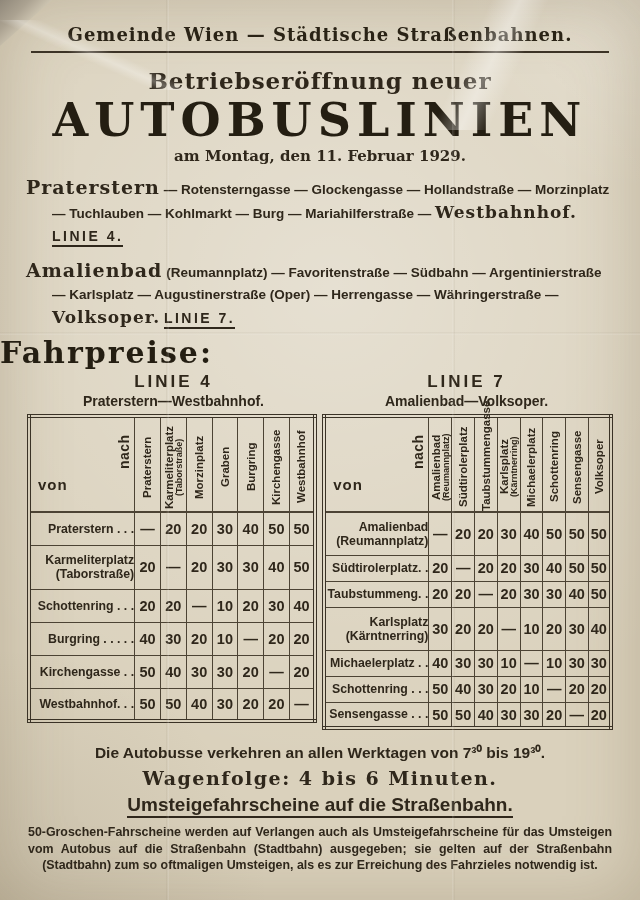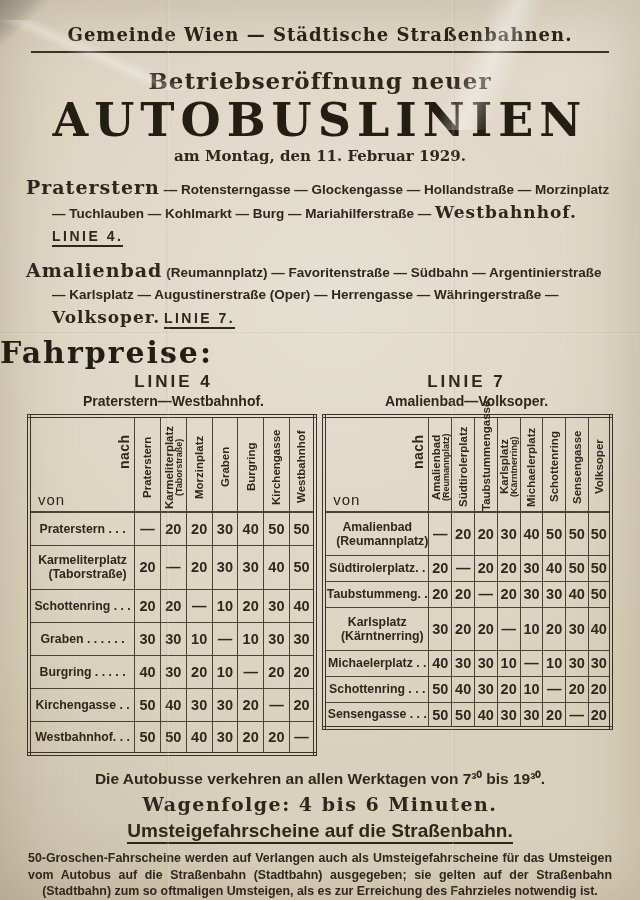--- a/index.html
+++ b/index.html
@@ -54,35 +54,35 @@
   .captions{display:flex;margin:2px 27px 0;}
   .caption{width:50%;text-align:center;}
   .cap-line{font-weight:bold;font-size:17px;letter-spacing:3px;}
   .cap-route{font-weight:bold;font-size:14px;margin-top:1px;}
   .fare-tables{display:flex;justify-content:center;gap:5px;margin:5px 27px 0;}
   table.fare{border-collapse:collapse;table-layout:fixed;border:4px double #3a3226;}
   table.fare th,table.fare td{border:1px solid #4c4334;padding:0;}
   table.fare thead tr{height:96px;}
   table.fare thead th{border-bottom-width:2px;}
   th.corner{position:relative;border-right-width:2px;}
-  th.rowlabel{border-right-width:2px;text-align:center;padding:2px 2px 2px 5px;
+  th.rowlabel{border-right-width:2px;text-align:right;padding:2px 2px 2px 5px;
     font-size:12.3px;line-height:1.15;}
   .t4 col.label{width:106px;} .t4 col.v{width:26px;}
   .t7 col.label{width:100px;} .t7 col.v{width:23px;}
   .t4 tbody tr{height:33px;} .t4 tbody tr.tall{height:44px;}
   .t7 tbody tr{height:26px;} .t7 tbody tr.tall{height:43px;}
   td.val{text-align:center;font-weight:bold;font-size:14.5px;}
   .colh{vertical-align:bottom;}
   .vwrap{writing-mode:vertical-rl;transform:rotate(180deg);height:88px;margin:0 auto;}
   .col-name{display:block;font-weight:bold;font-size:11.5px;line-height:1.05;}
   .col-sub{display:block;font-weight:bold;font-size:9px;line-height:1.05;}
   .nach{position:absolute;right:2px;top:5px;height:58px;
     writing-mode:vertical-rl;transform:rotate(180deg);
     font-weight:bold;font-size:14px;letter-spacing:0.5px;}
-  .von{position:absolute;left:7px;bottom:3px;font-weight:normal;font-size:15px;letter-spacing:1px;}
+  .von{position:absolute;left:7px;bottom:18px;font-weight:bold;font-size:15px;letter-spacing:1px;}
   .row-sub{padding-left:10px;}
   
   .hours{text-align:center;font-weight:bold;font-size:15.5px;margin-top:11px;}
   .wagenfolge{text-align:center;font-family:"DejaVu Serif",serif;font-weight:bold;
     font-size:19px;letter-spacing:1.5px;margin-top:4px;}
   .umsteige{text-align:center;margin-top:5px;}
   .umsteige span{font-weight:bold;font-size:19px;border-bottom:2.5px solid #2f271b;padding-bottom:1px;}
   .fineprint{margin:8px 28px 0;font-weight:bold;font-size:12.4px;line-height:16.5px;
     text-align:justify;text-align-last:center;}
 </style>
@@ -221,32 +221,20 @@
               <td class="val">20</td>
               <td class="val">20</td>
               <td class="val">—</td>
               <td class="val">10</td>
               <td class="val">20</td>
               <td class="val">30</td>
               <td class="val">40</td>
             </tr>
             <tr>
               <th class="rowlabel">
-                <div class="row-name">Graben . . . . . .</div>
-              </th>
-              <td class="val">30</td>
-              <td class="val">30</td>
-              <td class="val">10</td>
-              <td class="val">—</td>
-              <td class="val">10</td>
-              <td class="val">30</td>
-              <td class="val">30</td>
-            </tr>
-            <tr>
-              <th class="rowlabel">
                 <div class="row-name">Burgring . . . . .</div>
               </th>
               <td class="val">40</td>
               <td class="val">30</td>
               <td class="val">20</td>
               <td class="val">10</td>
               <td class="val">—</td>
               <td class="val">20</td>
               <td class="val">20</td>
             </tr>

